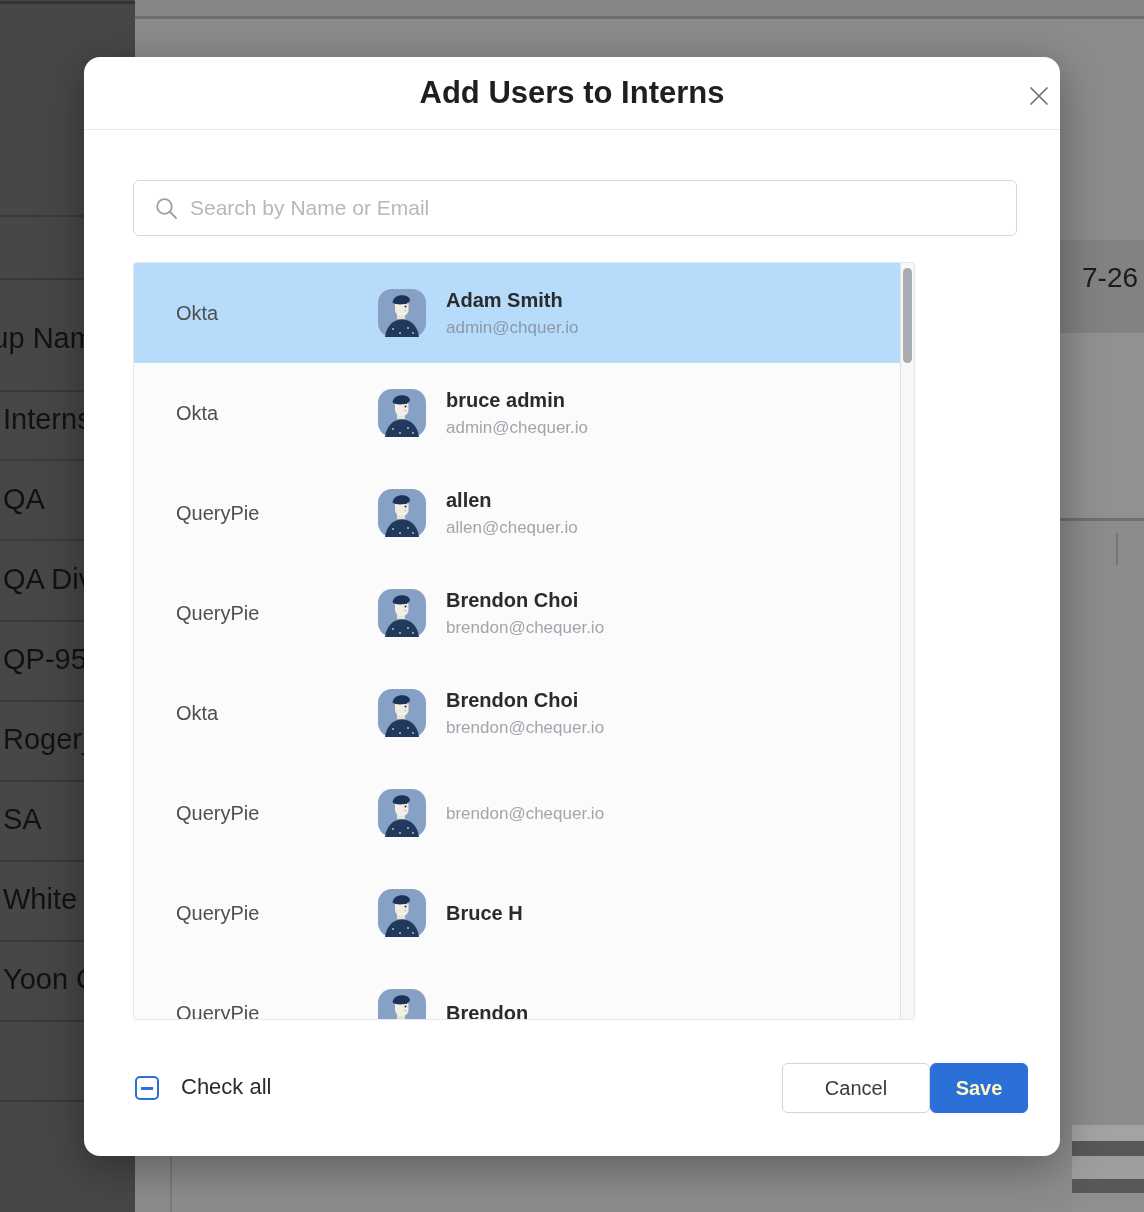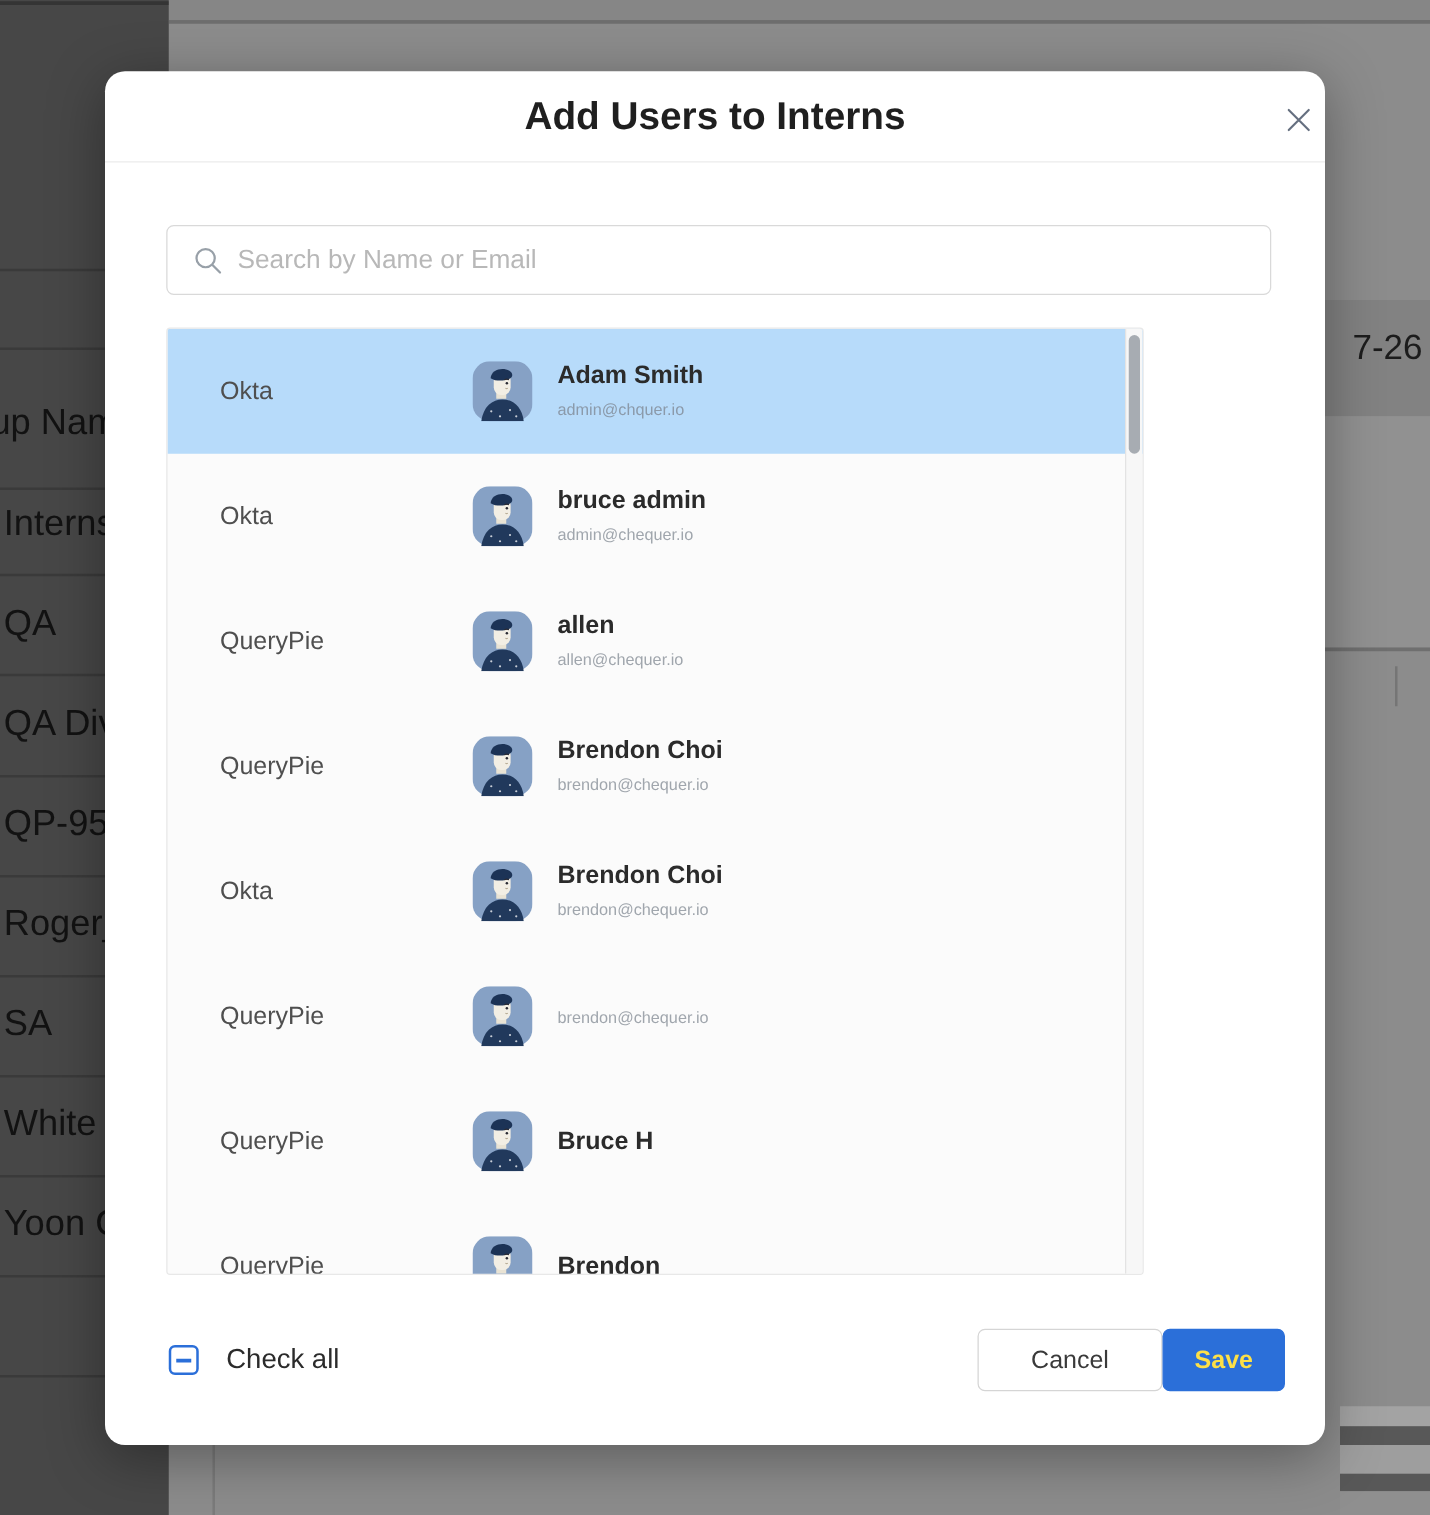--- a/index.html
+++ b/index.html
@@ -41,36 +41,36 @@
 
   .m-list{position:absolute;left:49px;top:205px;width:782px;height:758px;border:1px solid #e8e8e8;border-radius:3px;
           box-sizing:border-box;background:#fbfbfb;overflow:hidden;}
   .rows{position:absolute;left:0;top:0;width:878px;}
   .row{display:flex;align-items:center;height:100px;padding-left:42px;box-sizing:border-box;}
   .row.selected{background:#b7dbfa;}
   .row .src{width:202px;font-size:20px;color:#4f4f4f;flex:0 0 auto;}
   .row .avatar{width:48px;height:48px;flex:0 0 auto;margin-right:20px;}
   .row .who{flex:1 1 auto;min-width:0;}
   .row .nm{font-size:20px;font-weight:700;color:#2b2b2b;line-height:28px;}
-  .row .em{font-size:13px;color:#a0a6ad;line-height:27px;}
+  .row .em{font-size:17px;color:#a0a6ad;line-height:27px;}
   .row.selected .em{color:#8b9aaa;}
   .row .action{width:27px;height:27px;flex:0 0 auto;margin-left:auto;margin-right:51px;cursor:pointer;
                display:flex;align-items:center;justify-content:center;}
   .scrolltrack{position:absolute;top:0;right:0;width:14px;height:100%;background:#f7f7f7;border-left:1px solid #e3e3e3;box-sizing:border-box;}
   .scrollthumb{position:absolute;top:5px;left:2px;width:9px;height:95px;border-radius:5px;background:#a7acb2;}
 
   .m-footer{position:absolute;left:0;top:1006px;width:100%;height:50px;}
   .chk{position:absolute;left:51px;top:13px;width:24px;height:24px;box-sizing:border-box;border:2px solid #2b6fd9;
        border-radius:5px;background:#fff;cursor:pointer;}
   .chk .bar{position:absolute;left:4px;top:8.5px;width:12px;height:3px;background:#2b6fd9;}
   .chk-label{position:absolute;left:97px;top:11px;font-size:22px;color:#2b2b2b;}
   .btn{position:absolute;top:0;height:50px;border-radius:6px;display:flex;align-items:center;justify-content:center;
        font-size:20px;box-sizing:border-box;cursor:pointer;}
   .btn.cancel{left:698px;width:148px;background:#fff;border:1px solid #d5d5d5;color:#3a3a3a;}
-  .btn.save{left:846px;width:98px;background:#2b6fd9;border:1px solid #2b6fd9;color:#fde047;font-weight:600;}
+  .btn.save{left:846px;width:98px;background:#2b6fd9;border:1px solid #2b6fd9;color:#fef9c3;font-weight:600;}
 </style>
 </head>
 <body>
 
 <div class="stage">
 
   <div class="bg">
     <div class="bg-topband"></div>
     <div class="bg-topline"></div>
 

